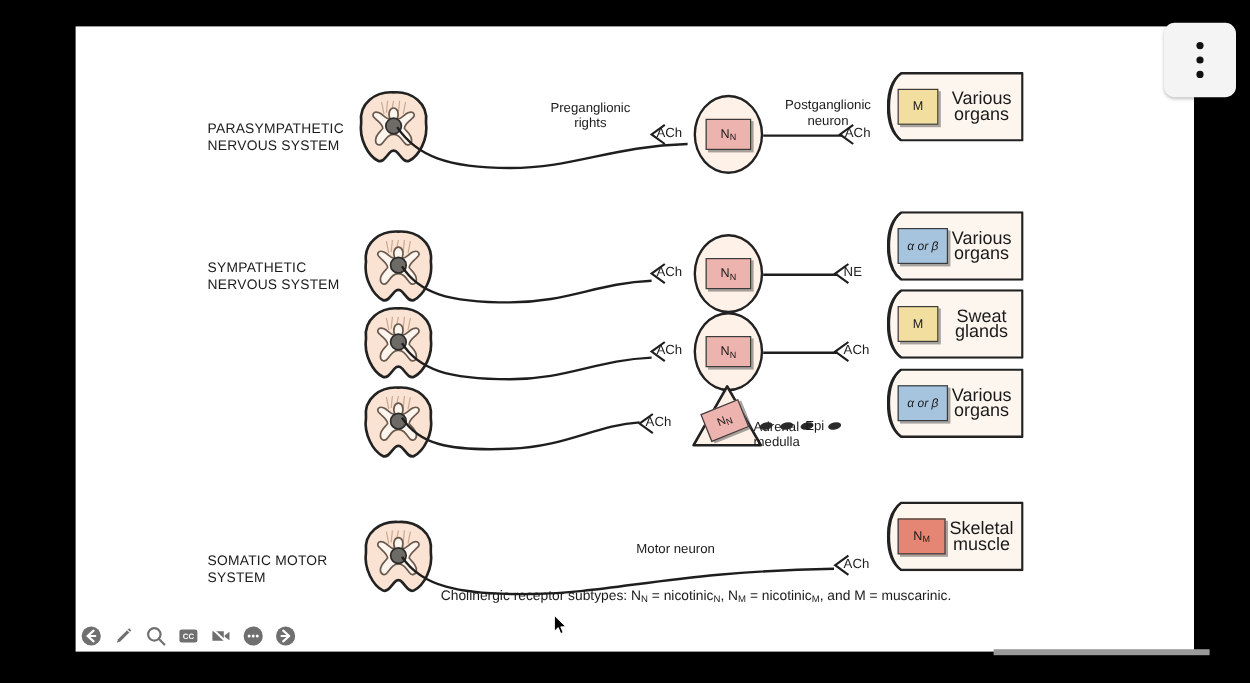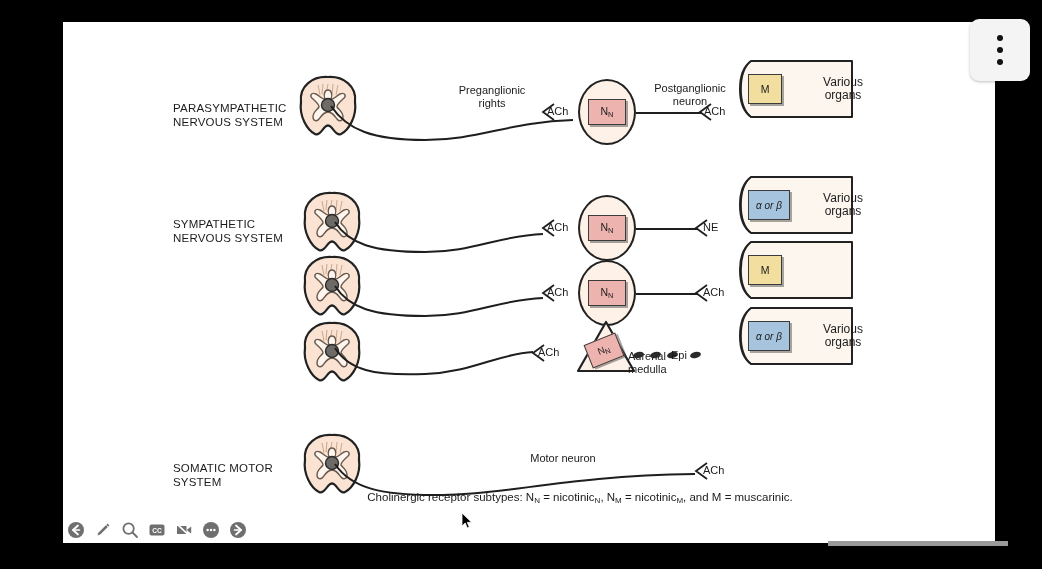--- a/index.html
+++ b/index.html
@@ -119,25 +119,24 @@
   .organ .organ-text {
     position: absolute;
     left: 46px;
     top: 0;
     width: 66px;
     height: 58px;
     display: flex;
     align-items: center;
     justify-content: center;
     text-align: center;
-    font-size: 12px;
+    font-size: 15px;
     line-height: 13.5px;
     color: #1b1b1b;
     white-space: pre-line;
-    padding-left: 25px;
   }
   .organ .receptor {
     position: absolute;
     left: 9px;
     top: 50%;
     transform: translateY(-50%);
   }
   
   .synapse {
     position: absolute;
@@ -446,20 +445,22 @@
       <div class="nt" style="left:640px; top:264px;">ACh</div>
 
       <div class="organ" style="left:676px; top:219px;">
         <svg class="cyl" width="114" height="58" viewBox="0 0 114 58">
           <path d="M12 1 L113 1 L113 57 L12 57 C5 52 1 44 1 29 C1 14 5 6 12 1 Z" fill="#fdf6ef" stroke="#222" stroke-width="2" stroke-linejoin="round"></path>
           <path d="M12 1 C6 6 2 14 2 29 C2 44 6 52 12 57" fill="none" stroke="#222" stroke-width="1.6"></path>
         </svg>
         <div class="receptor rec-m">
           <span class="rec-label">M</span>
         </div>
+        <div class="organ-text">Sweat
+glands</div>
       </div>
 
       <div class="cord" style="left:232px; top:296px;">
         <svg width="74" height="70" viewBox="0 0 74 70">
           <path d="M10 30 C8 14 22 4 37 5 C52 4 66 14 64 30 C66 44 58 58 50 62 C46 64 43 58 40 55 C38 53 36 53 34 55 C31 58 28 64 24 62 C16 58 8 44 10 30 Z" fill="#fae3d2" stroke="#222" stroke-width="2.2" stroke-linejoin="round"></path>
           <path d="M37 12 L35 22 M42 12 L41 22 M32 12 L31 22 M47 13 L45 23 M27 13 L29 23" stroke="#c9a890" stroke-width="1" fill="none"></path>
           <path d="M22 27 C18 24 20 20 25 22 C29 24 31 28 34 27 C32 22 34 18 37 18 C40 18 42 22 40 27 C43 28 45 24 49 22 C54 20 56 24 52 27 C49 30 46 32 46 35 C48 38 52 40 52 45 C52 49 48 50 46 47 C43 43 41 40 37 40 C33 40 31 43 28 47 C26 50 22 49 22 45 C22 40 26 38 28 35 C28 32 25 30 22 27 Z" fill="#fdf5ee" stroke="#6a5a4e" stroke-width="1.4" stroke-linejoin="round"></path>
           <circle cx="37" cy="33" r="6.5" fill="#6e6a66" stroke="#2b2b2b" stroke-width="1.4"></circle>
         </svg>
       </div>
@@ -530,20 +531,31 @@
 
       <div class="nlabel" style="left:440px; top:430px; width:120px;">Motor neuron</div>
 
       <div class="synapse" style="left:631px; top:439px;">
         <svg width="14" height="20" viewBox="0 0 14 20">
             <path d="M13 2 L2 10 L13 18" fill="none" stroke="#1e1e1e" stroke-width="1.8"></path>
           </svg>
       </div>
       <div class="nt" style="left:640px; top:442px;">ACh</div>
 
+      <div class="organ" style="left:676px; top:396px;">
+        <svg class="cyl" width="114" height="58" viewBox="0 0 114 58">
+          <path d="M12 1 L113 1 L113 57 L12 57 C5 52 1 44 1 29 C1 14 5 6 12 1 Z" fill="#fdf6ef" stroke="#222" stroke-width="2" stroke-linejoin="round"></path>
+          <path d="M12 1 C6 6 2 14 2 29 C2 44 6 52 12 57" fill="none" stroke="#222" stroke-width="1.6"></path>
+        </svg>
+        <div class="receptor rec-nm">
+          <span class="rec-label">N<sub>M</sub></span>
+        </div>
+        <div class="organ-text">Skeletal
+muscle</div>
+      </div>
 
       <div class="caption" style="top:468px;">
         <span>Cholinergic receptor subtypes: N</span><sub>N</sub><span> = nicotinic</span><sub>N</sub><span>, N</span><sub>M</sub><span> = nicotinic</span><sub>M</sub><span>, and M = muscarinic.</span>
       </div>
 
     </div>
   </div>
 
   <div id="cursor">
     <svg width="12" height="18" viewBox="0 0 12 18">

